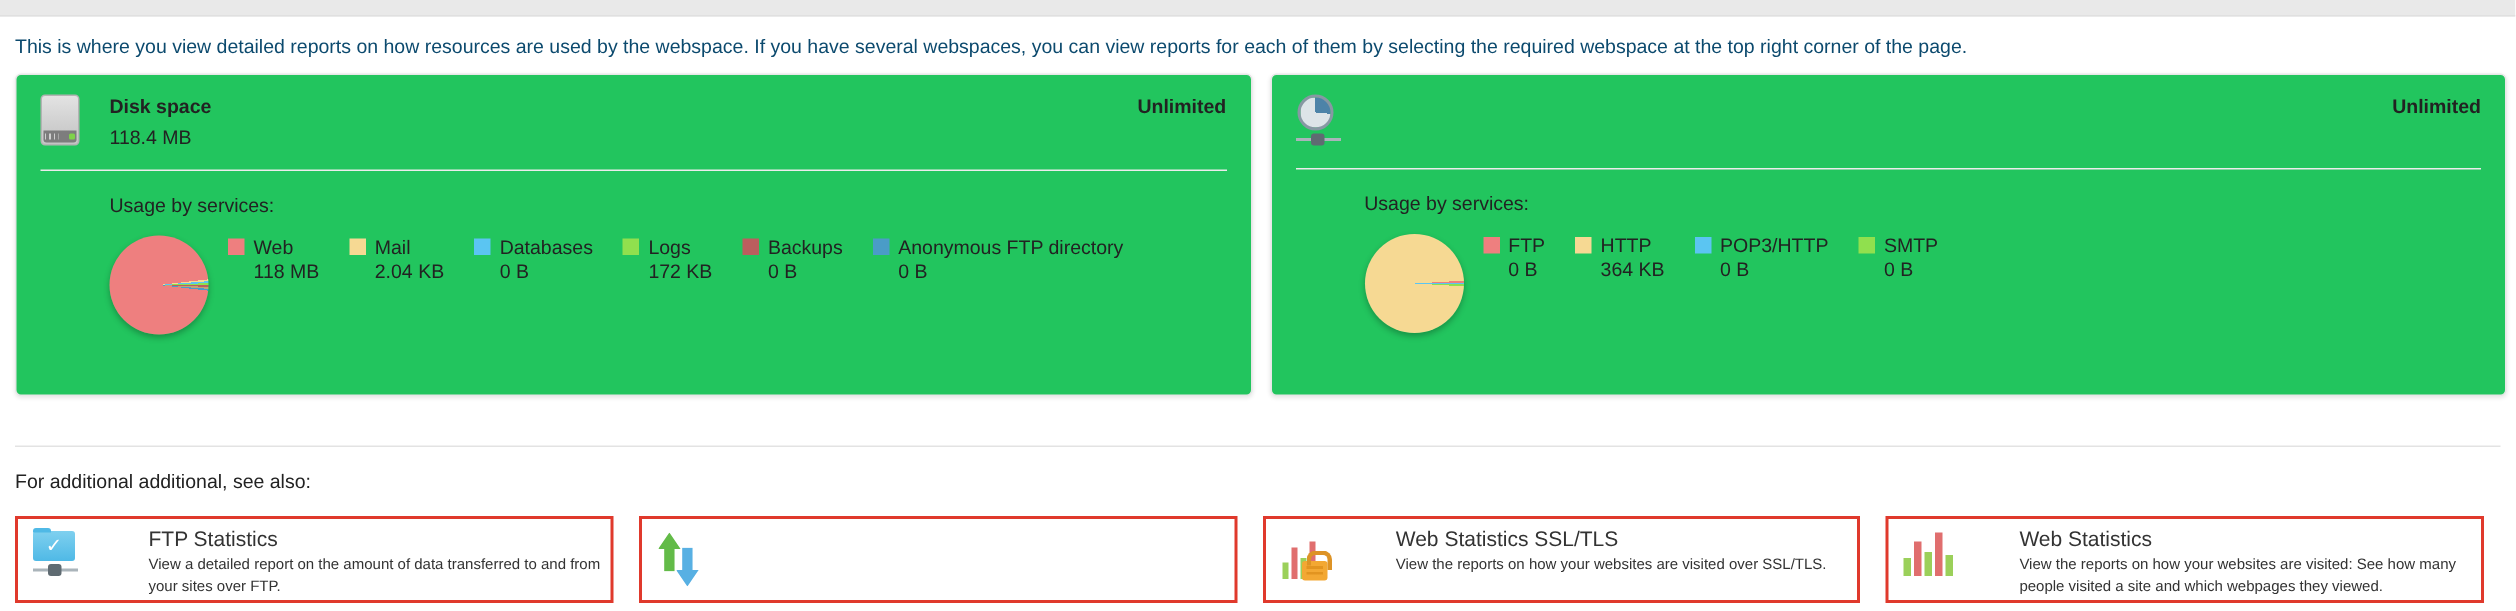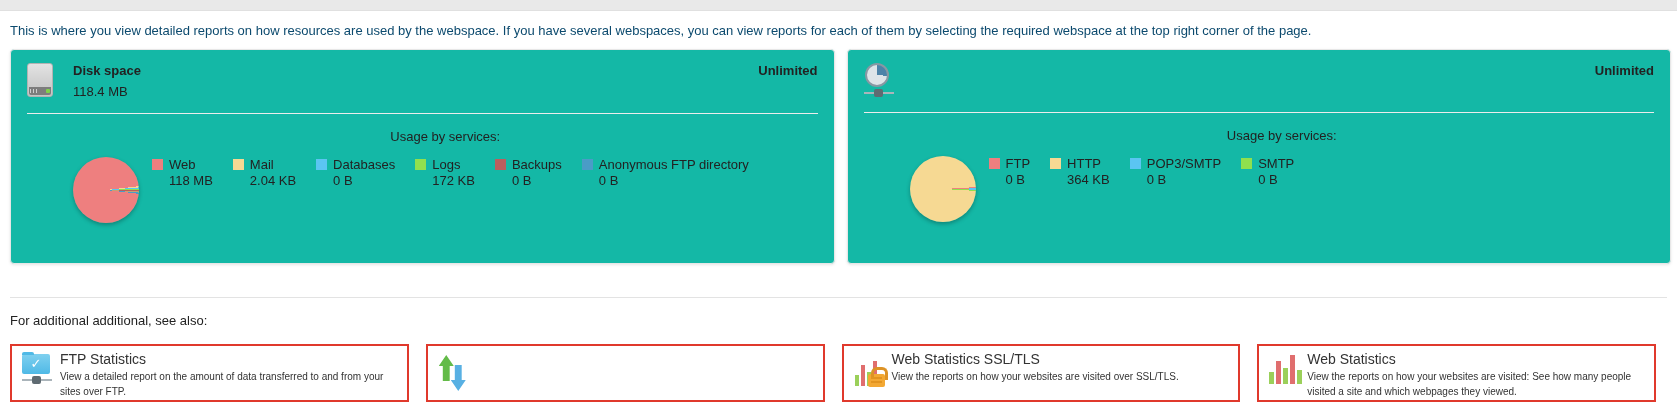--- a/index.html
+++ b/index.html
@@ -5,29 +5,29 @@
   * { margin:0; padding:0; box-sizing:border-box; }
   html,body { width:1677px; height:407px; background:#fff; overflow:hidden;
     font-family:"Liberation Sans","DejaVu Sans",sans-serif; font-size:13px; color:#222; }
 
   .top-strip { height:11px; background:#e9e9e9; border-bottom:1px solid #e0e0e0; }
 
   .page-desc { margin:11px 10px 0 10px; line-height:18px; color:#0c4a6e; }
 
   
   .cards-row { display:flex; gap:12px; margin:9px 6px 0 10px; }
-  .card { flex:1; height:215px; background:#14b8a6; border:1px solid #e7e7e7; border-radius:4px;
+  .card { flex:1; height:215px; background:#22c55e; border:1px solid #e7e7e7; border-radius:4px;
     box-shadow:0 1px 3px rgba(0,0,0,.10); padding:13px 16px; }
   .card-header { display:flex; align-items:flex-start; }
   .card-icon-wrap { width:30px; margin-right:16px; flex:none; }
   .card-titles .card-title { font-weight:bold; font-size:13px; }
   .card-titles .card-value { margin-top:6px; }
   .card-limit { margin-left:auto; font-weight:600; }
   .card-divider { border-top:1px solid #ececec; margin-top:14px; }
-  .usage-label { margin:15px 0 13px 46px;text-align:center; }
+  .usage-label { margin:15px 0 13px 46px; }
   .chart-row { display:flex; margin-left:46px; }
   .pie { width:66px; height:66px; border-radius:50%; flex:none;
     box-shadow:0 2px 4px rgba(0,0,0,.28); }
   .legend { display:flex; flex-wrap:wrap; align-content:flex-start; margin-left:13px; flex:1; }
   .legend-item { margin:0 20px 9px 0; line-height:15px; }
   .swatch { display:inline-block; width:11px; height:11px; margin-right:6px; vertical-align:-1px; }
   .l-value { padding-left:17px; margin-top:1px; }
 
   
   .hd-icon { width:26px; height:34px; border-radius:3px; position:relative;
@@ -50,21 +50,21 @@
   .stand .stand-knob { position:absolute; top:0; left:10px; width:9px; height:8px;
     background:#5f6b72; border-radius:2px; }
 
   
   .section-divider { border-top:1px solid #e3e3e3; margin:33px 10px 0 10px; }
   .see-also { margin:15px 0 0 10px; }
   .links-row { display:flex; gap:17px; margin:16px 21px 0 10px; }
   .link-box { flex:1; height:58px; border:2px solid #e0392c; background:#fff;
     display:flex; padding:5px 6px; }
   .link-icon-wrap { width:42px; flex:none; padding-top:3px; padding-left:4px; }
-  .link-texts { flex:1; }
+  .link-texts { flex:1;margin-left:39px; }
   .link-title { font-size:14px; color:#333; margin-bottom:2px; cursor:pointer; }
   .link-desc { font-size:10px; line-height:15px; color:#333; }
 
   
   .ftp-icon { width:30px; position:relative; }
   .ftp-folder { width:28px; height:20px; background:linear-gradient(180deg,#7fd0ef,#4fb9e6);
     border-radius:2px; position:relative; color:#fff; font-weight:bold; font-size:13px;
     text-align:center; line-height:20px; }
   .ftp-folder::before { content:""; position:absolute; top:-2px; left:0; width:12px; height:3px;
     background:#4fb9e6; border-radius:2px 2px 0 0; }
@@ -173,21 +173,21 @@
       <div class="legend">
         <div class="legend-item">
           <div class="l-label"><span class="swatch" style="background-color: rgb(238, 127, 127);"></span><span>FTP</span></div>
           <div class="l-value">0 B</div>
         </div>
         <div class="legend-item">
           <div class="l-label"><span class="swatch" style="background-color: rgb(246, 217, 147);"></span><span>HTTP</span></div>
           <div class="l-value">364 KB</div>
         </div>
         <div class="legend-item">
-          <div class="l-label"><span class="swatch" style="background-color: rgb(91, 197, 242);"></span><span>POP3/SMTP</span></div>
+          <div class="l-label"><span class="swatch" style="background-color: rgb(91, 197, 242);"></span><span>POP3/HTTP</span></div>
           <div class="l-value">0 B</div>
         </div>
         <div class="legend-item">
           <div class="l-label"><span class="swatch" style="background-color: rgb(144, 224, 78);"></span><span>SMTP</span></div>
           <div class="l-value">0 B</div>
         </div>
       </div>
     </div>
   </div>
 

